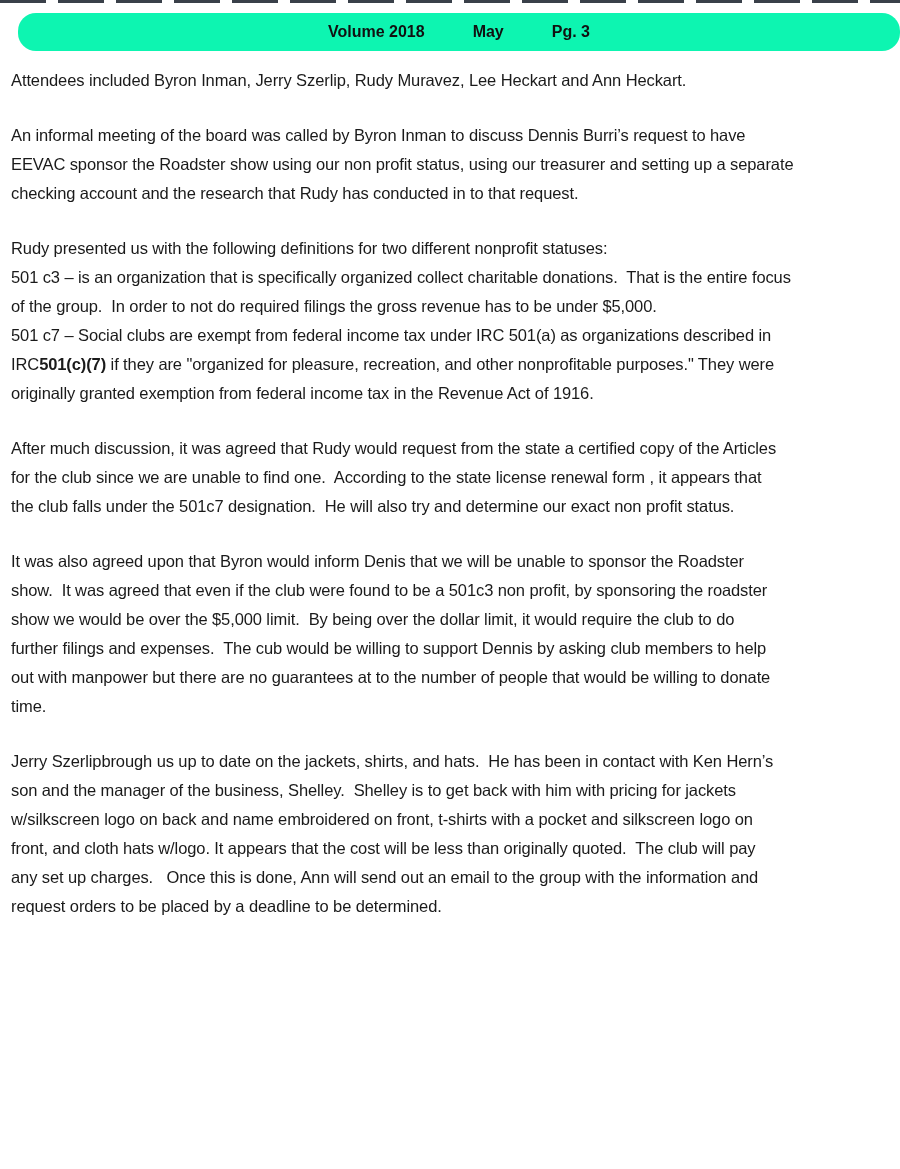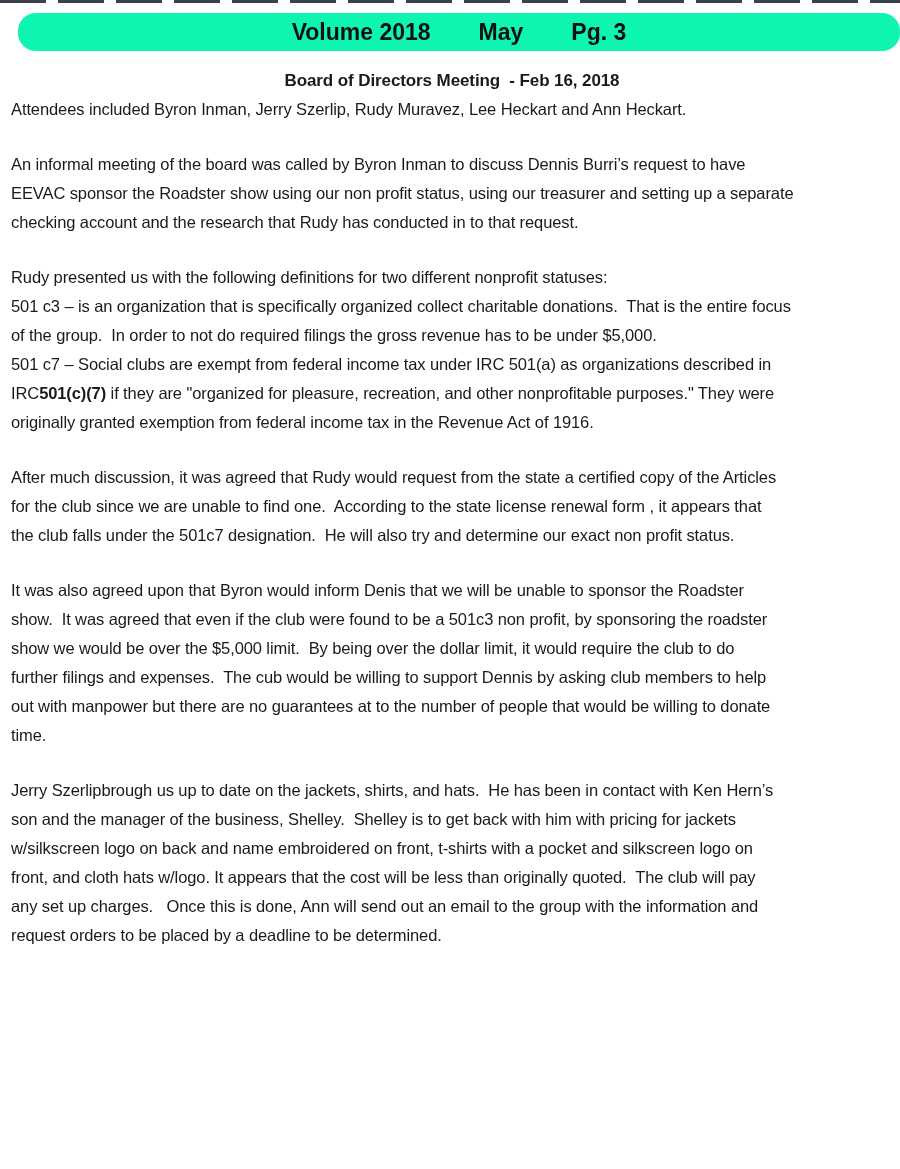--- a/index.html
+++ b/index.html
@@ -27,21 +27,21 @@
   .banner {
     position: absolute;
     top: 13px;
     left: 18px;
     width: 882px;
     height: 38px;
     display: flex;
     align-items: center;
     justify-content: center;
     gap: 48px;
-    font-size: 23px;
+    font-size: 16px;
     font-weight: 700;
     color: #111111;
     border-radius: 18px;
   }
   .content {
     position: absolute;
     top: 66px;
     left: 11px;
     width: 882px;
     font-size: 16.5px;
@@ -69,21 +69,20 @@
 <div class="page">
   <div class="top-edge"></div>
 
   <div class="banner" style="background: rgb(13, 245, 177);">
       <span>Volume 2018</span>
       <span>May</span>
       <span>Pg. 3</span>
     </div>
 
   <div class="content">
-      <h1 class="doc-title">Board of Directors Meeting  - Feb 16, 2018</h1>
       <p class="para">Attendees included Byron Inman, Jerry Szerlip, Rudy Muravez, Lee Heckart and Ann Heckart.</p>
       <p class="para">An informal meeting of the board was called by Byron Inman to discuss Dennis Burri’s request to have
 EEVAC sponsor the Roadster show using our non profit status, using our treasurer and setting up a separate
 checking account and the research that Rudy has conducted in to that request.</p>
       <p class="para"><span>Rudy presented us with the following definitions for two different nonprofit statuses:
 501 c3 – is an organization that is specifically organized collect charitable donations.  That is the entire focus
 of the group.  In order to not do required filings the gross revenue has to be under $5,000.
 501 c7 – Social clubs are exempt from federal income tax under IRC 501(a) as organizations described in
 IRC</span><span class="b">501(c)(7)</span><span> if they are "organized for pleasure, recreation, and other nonprofitable purposes." They were
 originally granted exemption from federal income tax in the Revenue Act of 1916.</span></p>

